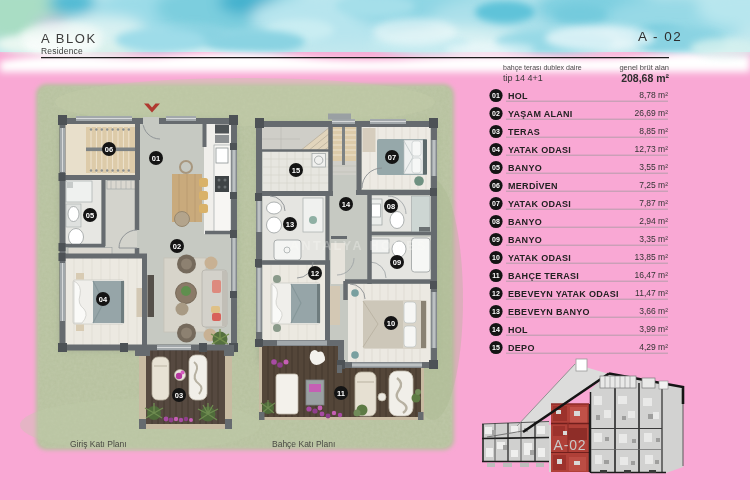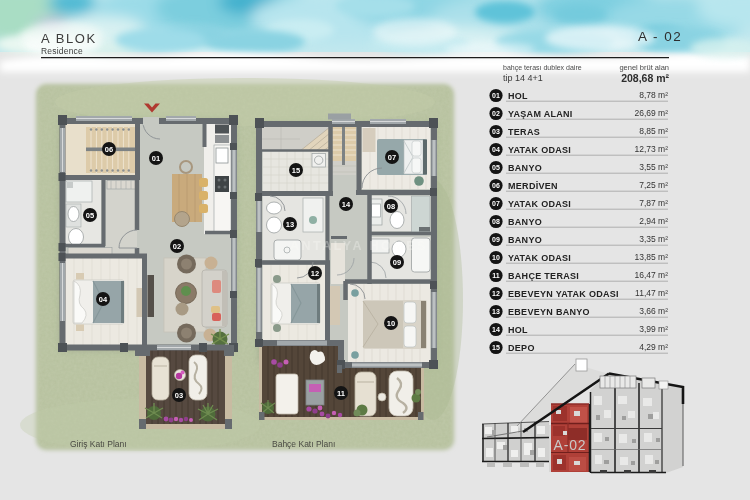--- a/index.html
+++ b/index.html
@@ -1,16 +1,16 @@
 <!DOCTYPE html>
 <html><head>
 <meta charset="utf-8">
 <style>
   html,body{margin:0;padding:0;background:#ffffff;}
-  #page{position:relative;width:750px;height:500px;background:#e5e5e5;overflow:hidden;
+  #page{position:relative;width:750px;height:500px;background:#f9a8d4;overflow:hidden;
         font-family:"Liberation Sans", sans-serif;}
   svg{display:block;}
 </style>
 </head>
 <body>
 <div id="page">
 <svg width="750" height="500" viewBox="0 0 750 500" font-family="Liberation Sans, sans-serif">
 <defs>
   <filter id="wblur" x="-60%" y="-60%" width="220%" height="220%">
     <feGaussianBlur stdDeviation="7"></feGaussianBlur>

